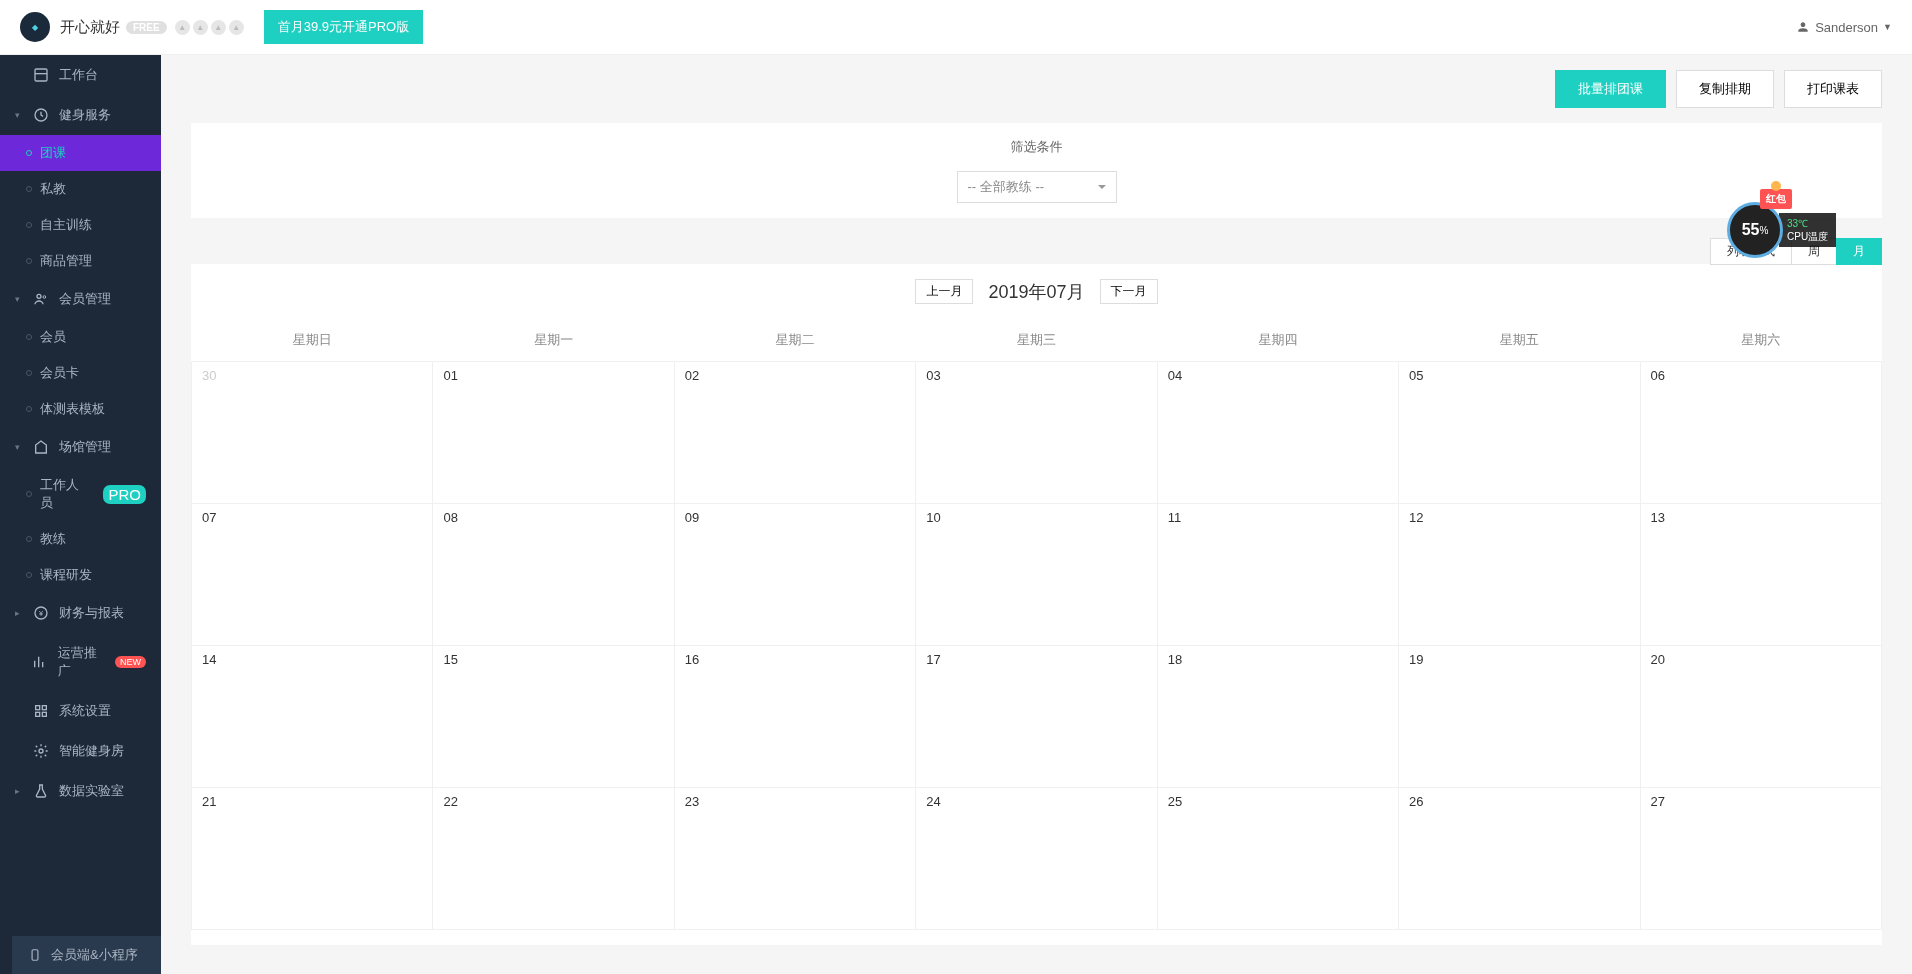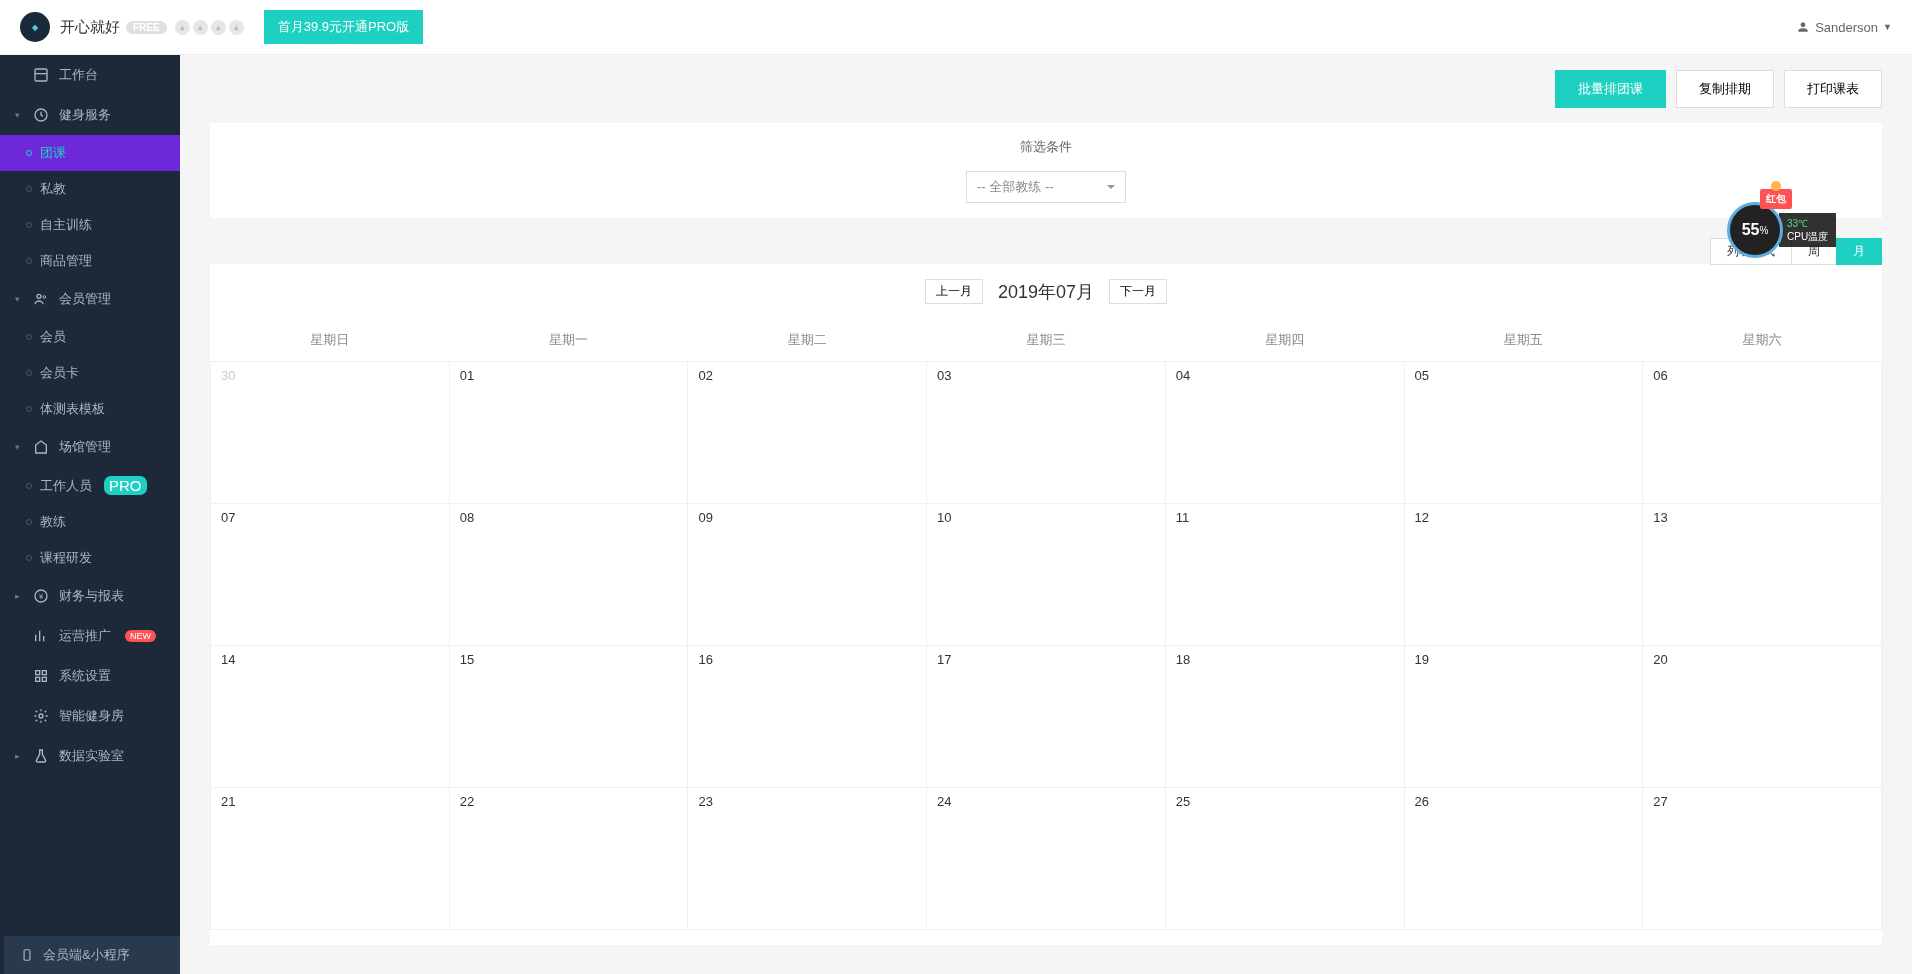--- a/index.html
+++ b/index.html
@@ -44,21 +44,21 @@
     .user-area {
       margin-left: auto;
       display: flex; align-items: center;
       color: #666; cursor: pointer;
       gap:5px;
     }
     .user-icon { width:14px; height:14px; }
 
     .main-wrap { display: flex; height: calc(100vh - 55px); }
     .sidebar {
-      width: 180px;
+      width: 161px;
       background: #1d2939;
       color: #aab4c3;
       overflow-y: auto;
       position: relative;
       font-size: 13px;
     }
     .sidebar::-webkit-scrollbar{width:8px;}
     .nav-item {
       display: flex; align-items: center;
       padding: 11px 15px;
@@ -76,21 +76,21 @@
     .sub-item::before{
       content:''; position:absolute; left:26px; top:50%;
       width:4px; height:4px; border:1px solid #4a5568; border-radius:50%;
       transform:translateY(-50%);
     }
     .sub-item.active { background: #6d28d9; color: #1ed0c1; }
     .sub-item.active::before{ border-color:#1ed0c1;}
     .badge-pro { background:#1ed0c1; color:#fff; font-size:15px; padding:1px 5px; border-radius:7px; margin-left:4px;}
     .badge-new { background:#ff5252; color:#fff; font-size:9px; padding:1px 5px; border-radius:7px; margin-left:4px;}
     .sidebar-footer {
-      position: absolute; bottom: 0; left: 4px; right: 0;
+      position: absolute; bottom: 0; left: 12px; right: 0;
       background: #2a3a4e; padding: 10px 15px;
       display: flex; align-items: center; gap: 8px;
       cursor: pointer;
     }
 
     .content {
       flex: 1;
       overflow-y: auto;
       padding: 15px 30px;
     }

